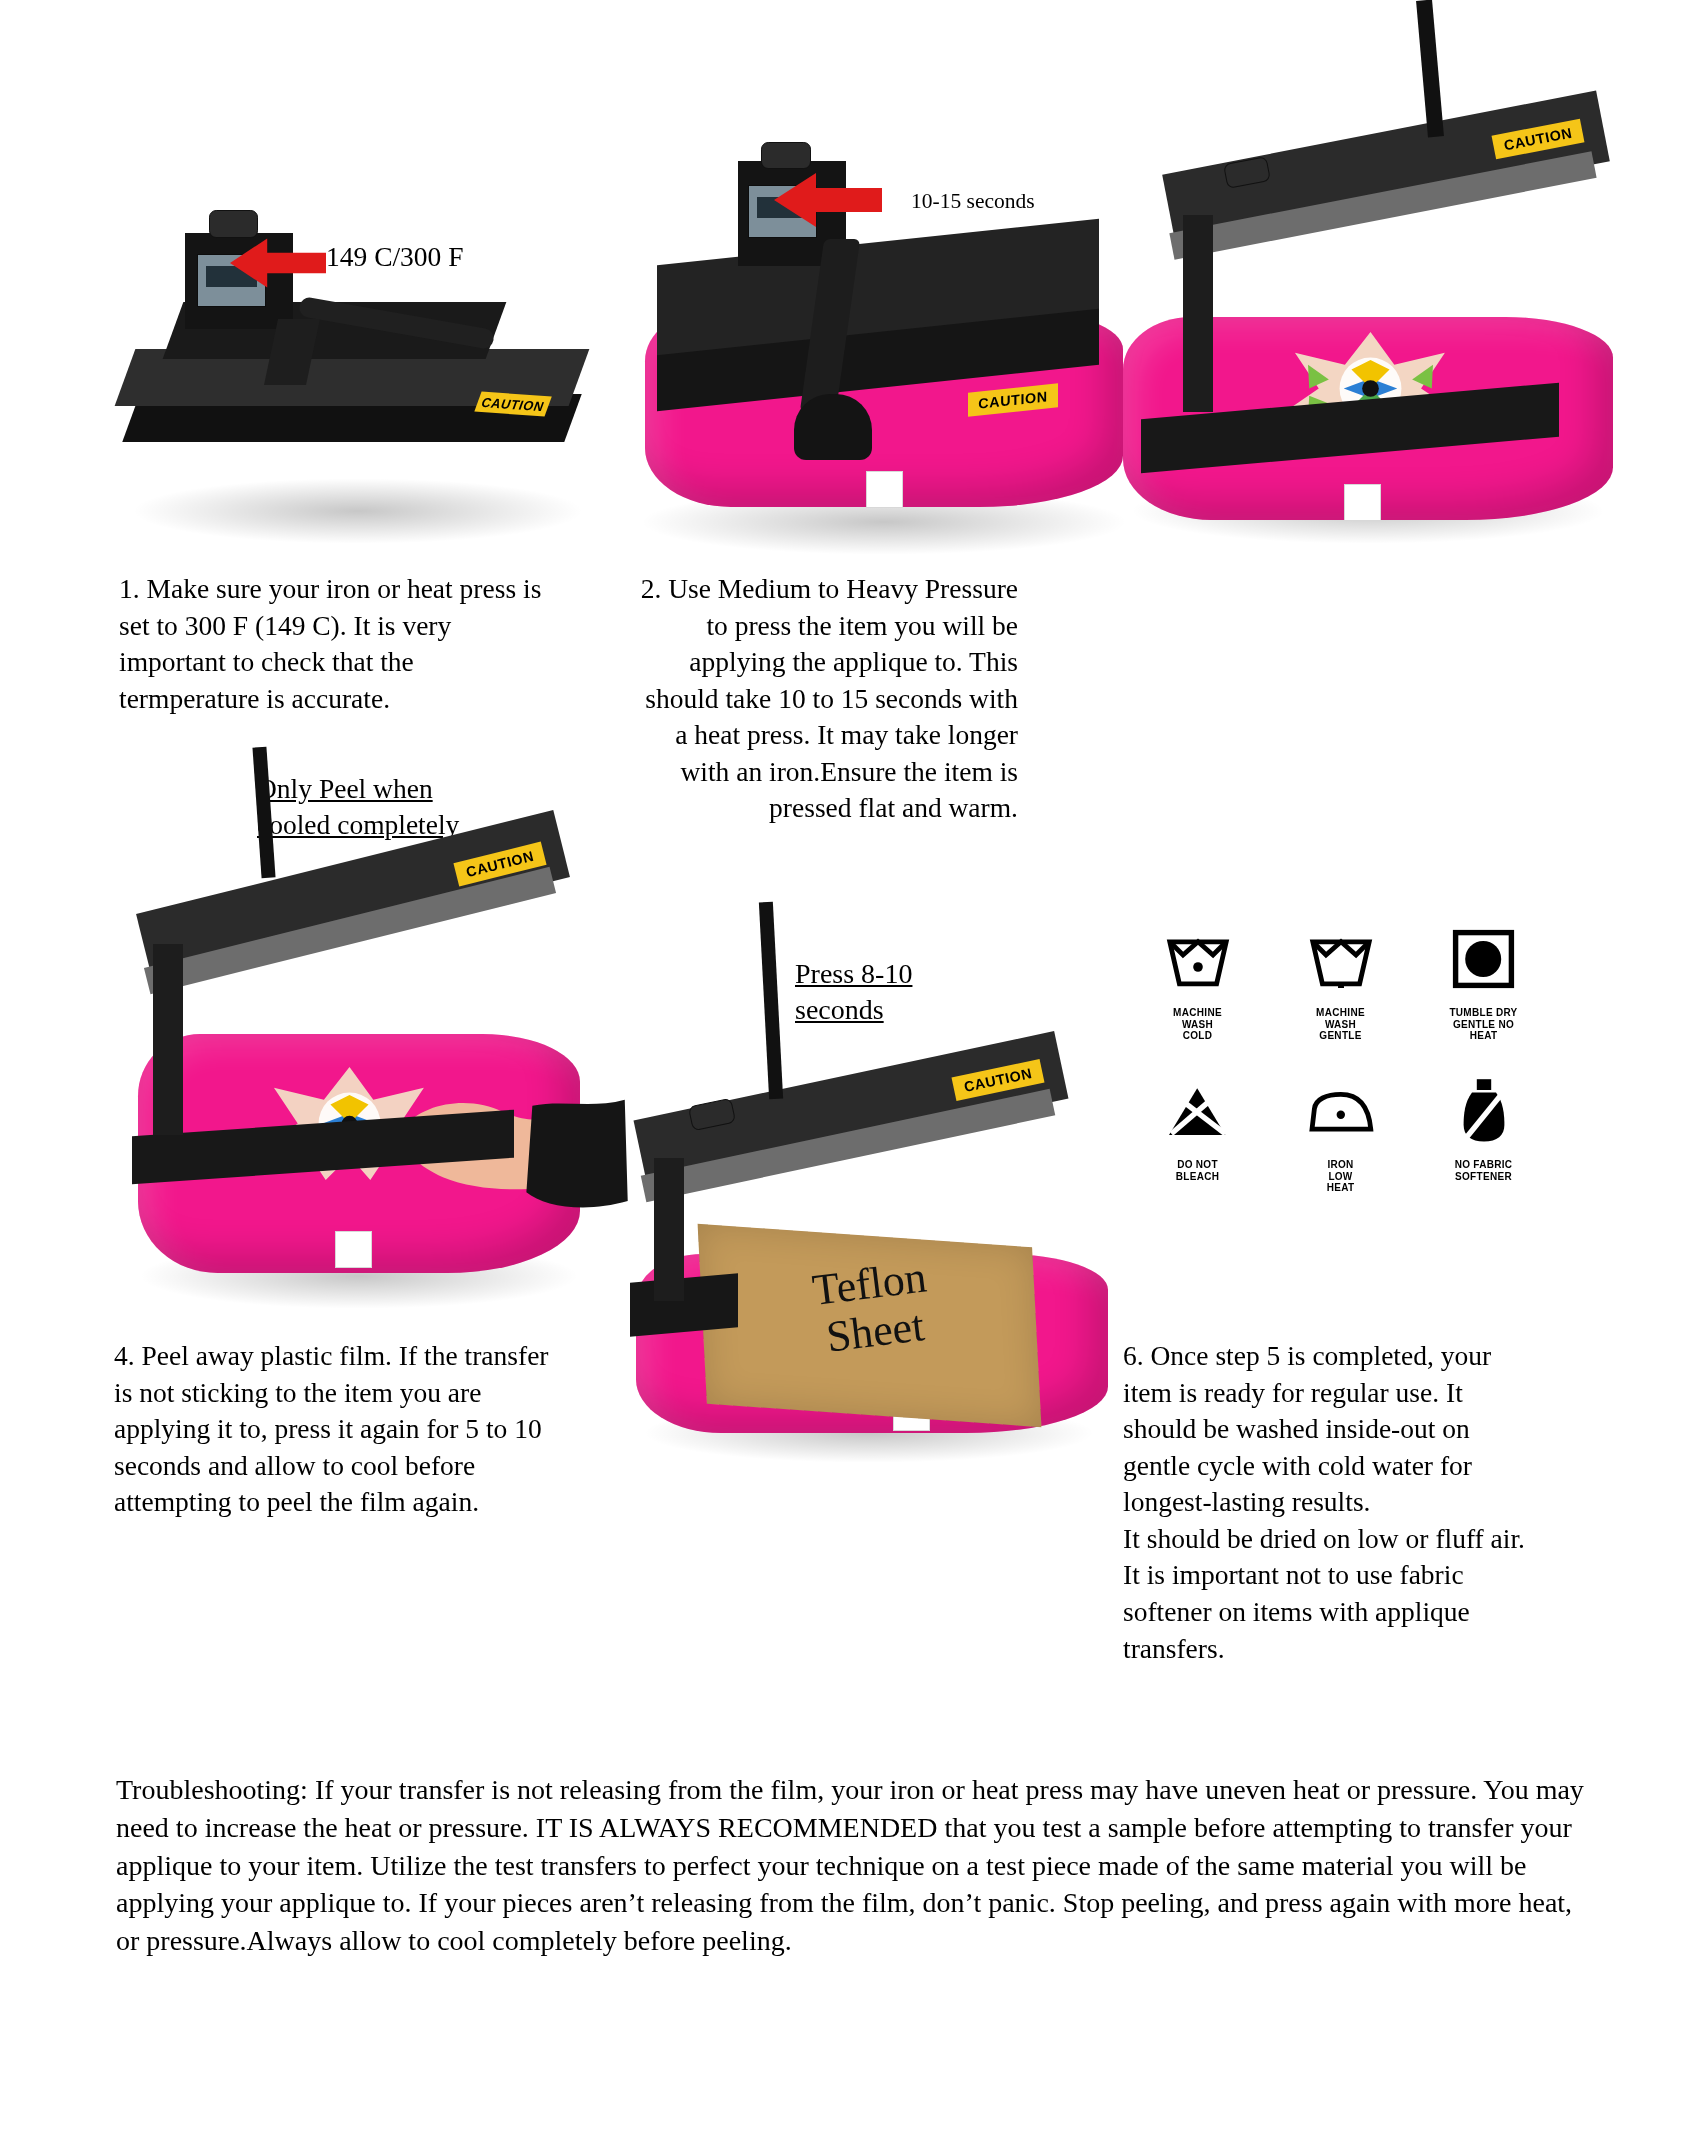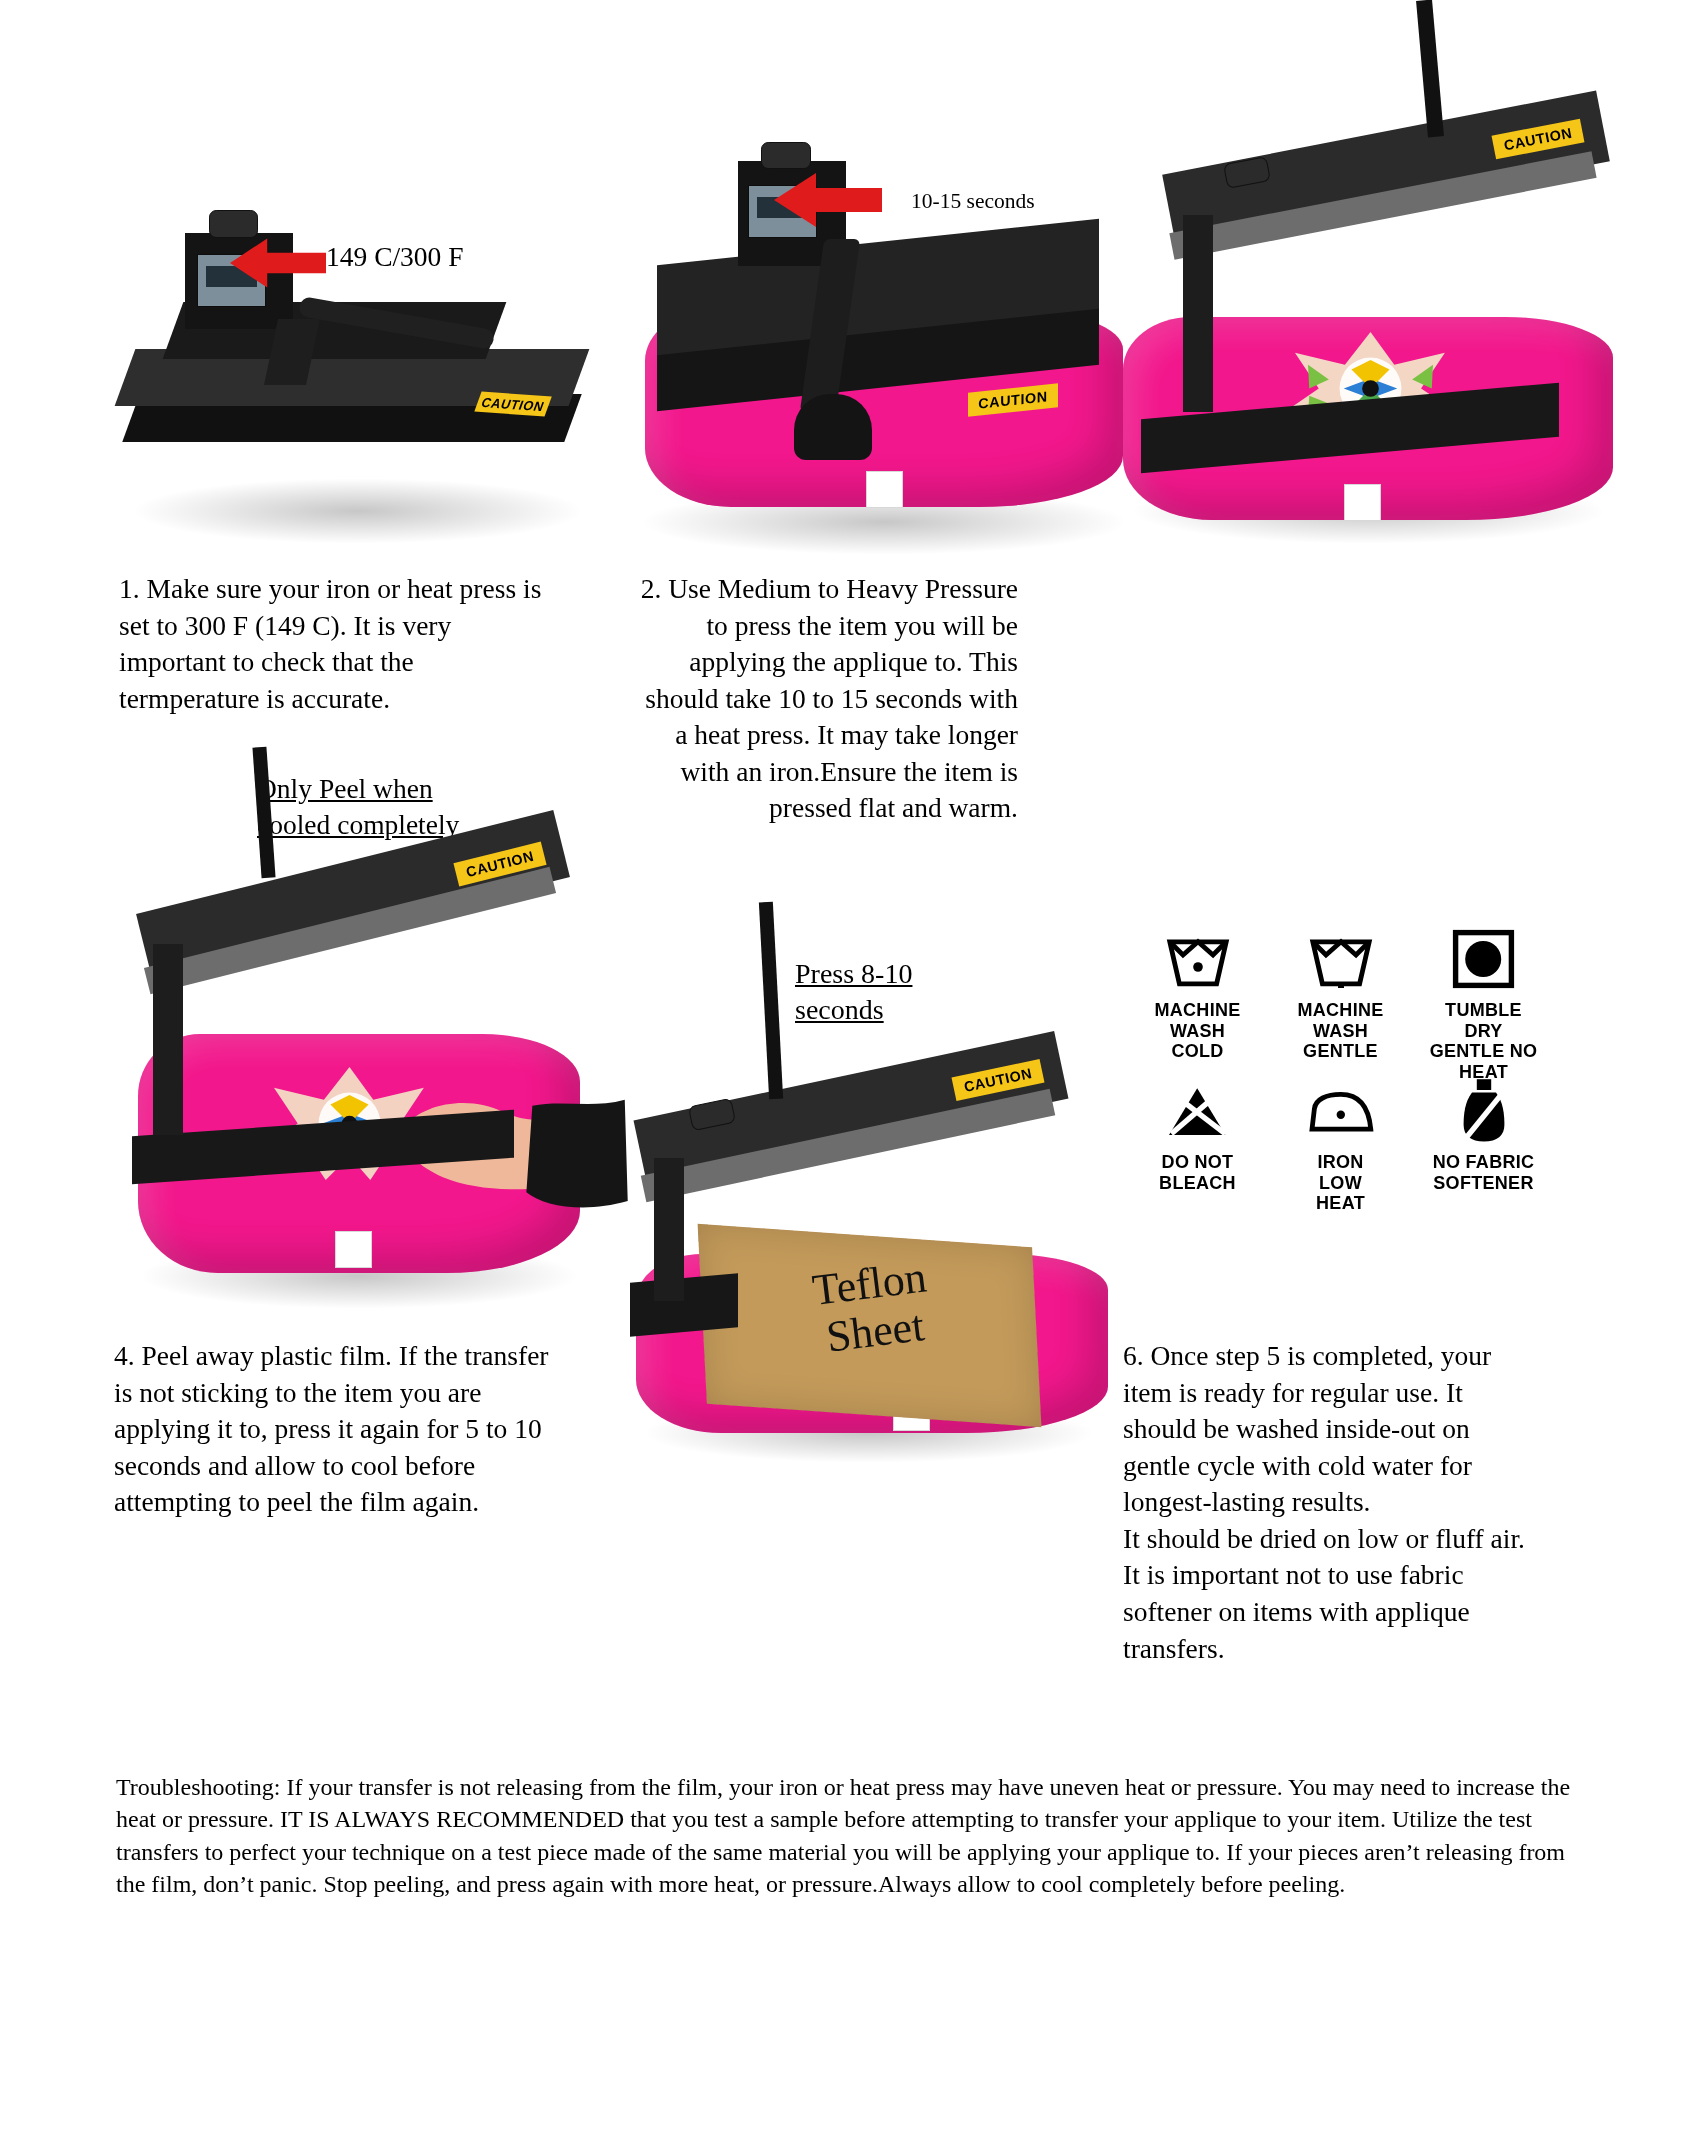--- a/index.html
+++ b/index.html
@@ -124,25 +124,25 @@
   }
   .care-cell .glyph {
     height: 72px;
     display: flex;
     align-items: center;
     justify-content: center;
   }
   .care-cell .lbl {
     font-family: "Liberation Sans", sans-serif;
     font-weight: bold;
-    font-size: 18px;
+    font-size: 10px;
     line-height: 1.15;
     letter-spacing: 0.3px;
     white-space: pre-line;
-    margin-top: 5px;
+    margin-top: 12px;
   }
 
   
   .teflon {
     position: absolute;
     background: #c39a5a;
     box-shadow: inset 0 0 36px rgba(0,0,0,0.15);
   }
   .teflon-label {
     position: absolute;
@@ -155,21 +155,21 @@
 
   
   .applique {
     position: absolute;
   }
 
   
   .footer-text {
     position: absolute;
     font-family: "Liberation Serif", serif;
-    font-size: 24px;
+    font-size: 28px;
     line-height: 1.35;
     color: #000;
   }
 </style>
 </head>
 <body>
 
 <div class="page">
 
   <div class="press" style="left:119px; top:197px; width:472px; height:346px;">

